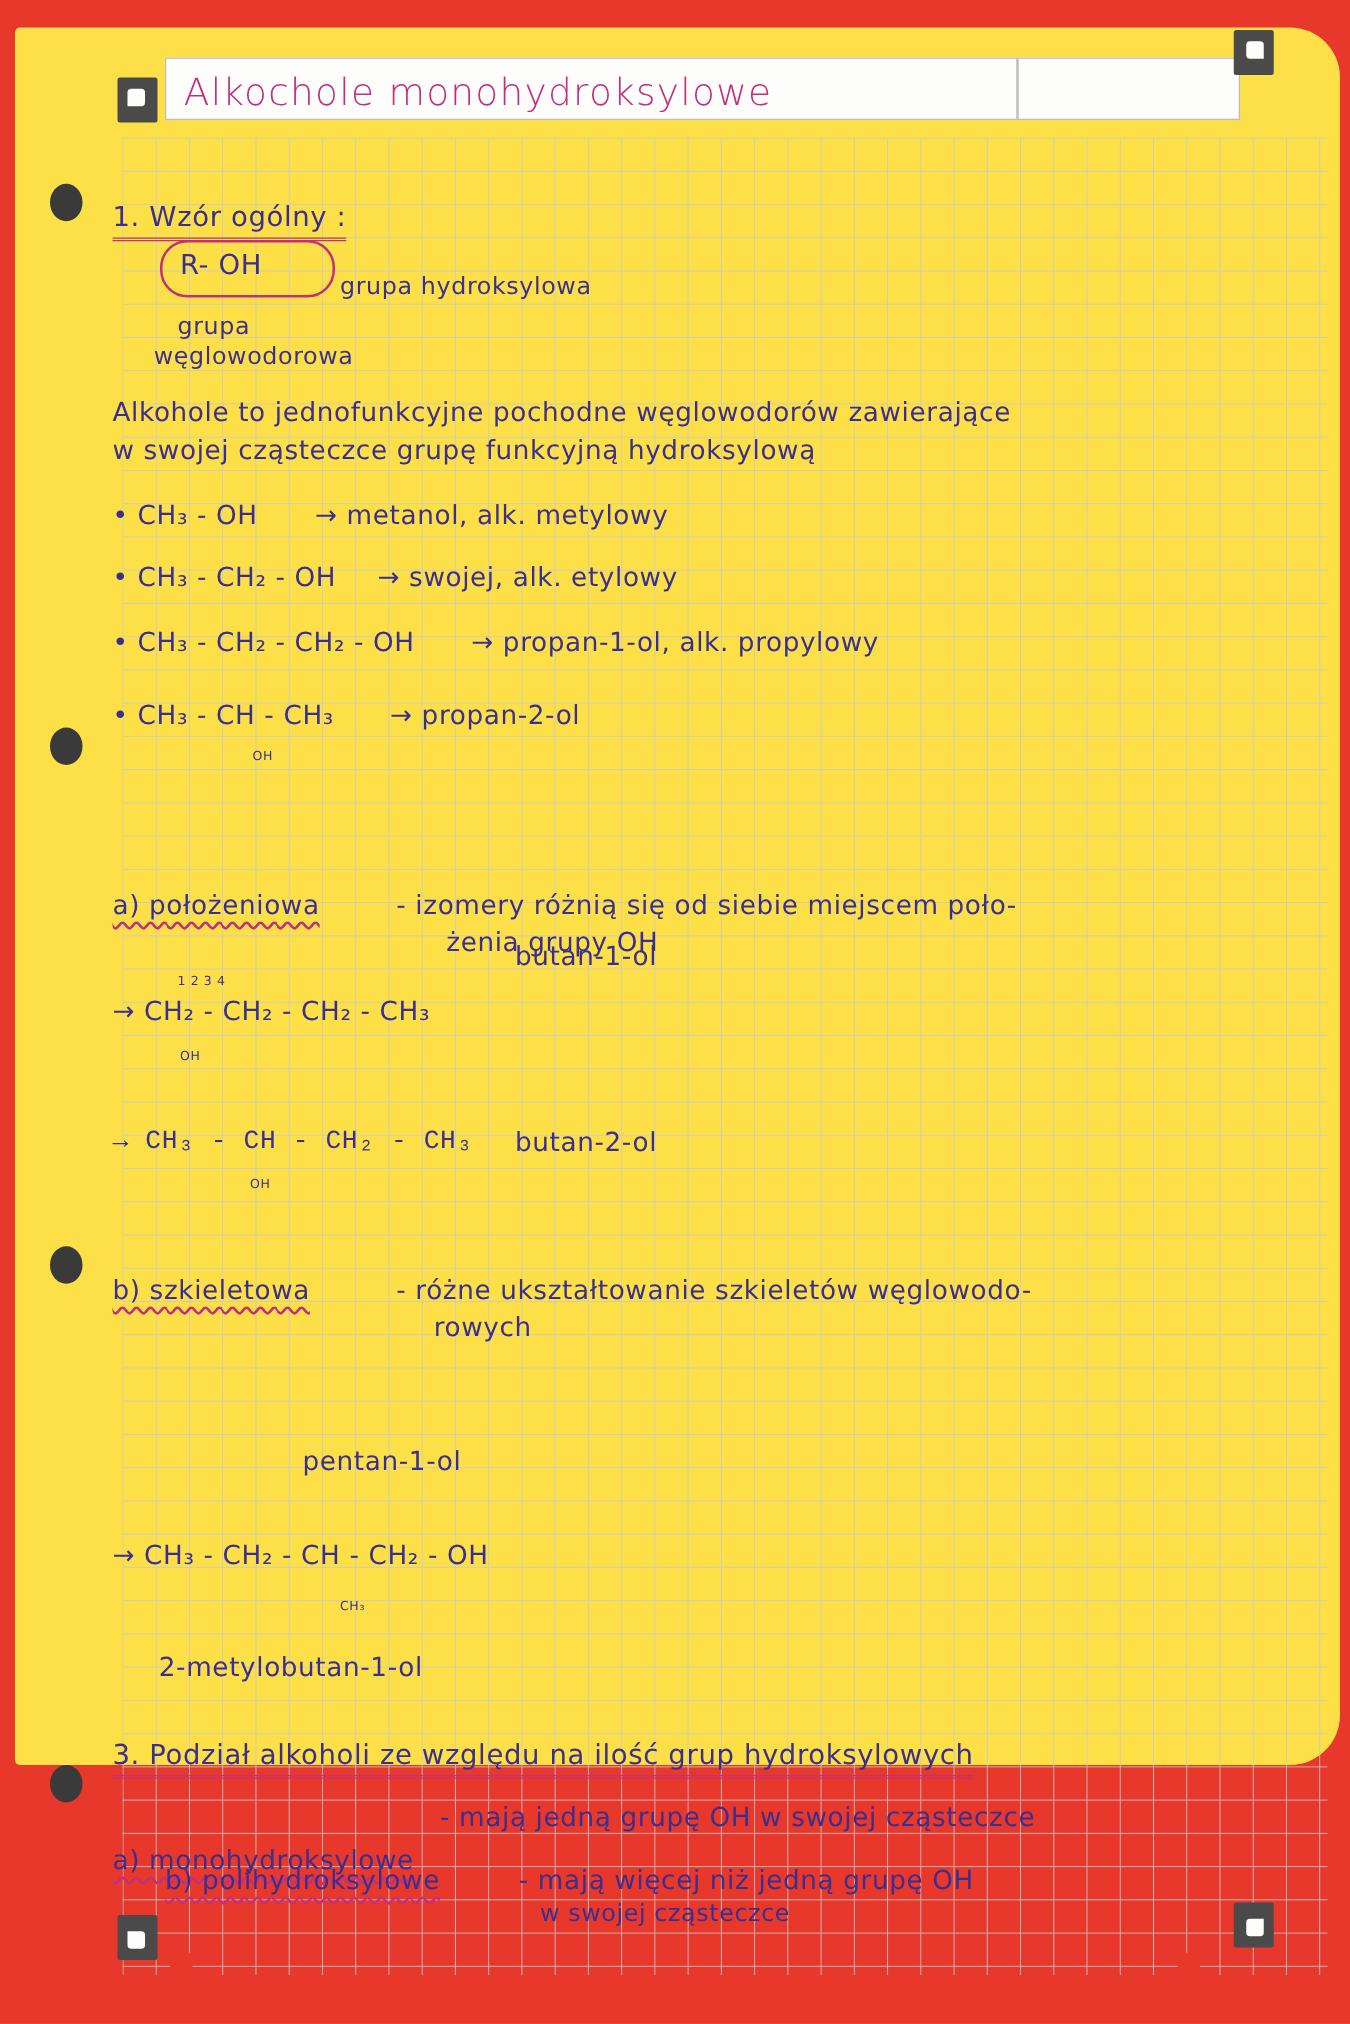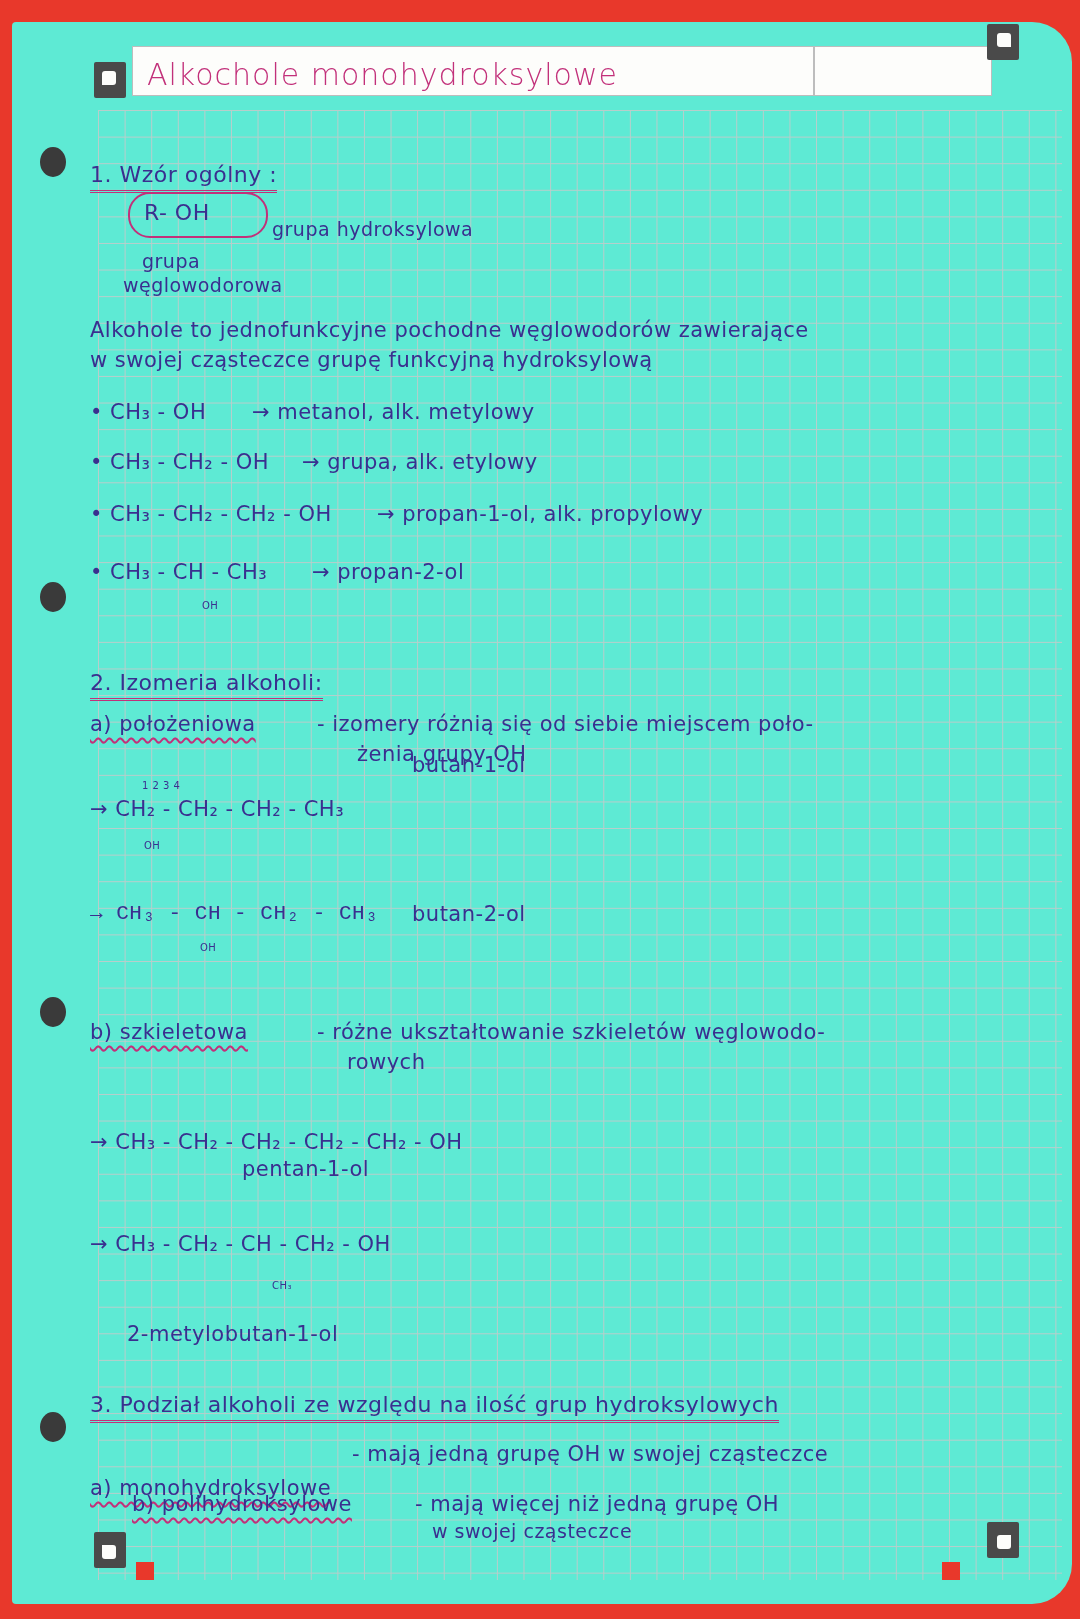--- a/index.html
+++ b/index.html
@@ -1,21 +1,21 @@
 <!DOCTYPE html>
 <html><head>
   <meta charset="utf-8">
   <style>
     * { box-sizing: border-box; margin: 0; padding: 0; }
     html, body { width: 1080px; height: 1619px; overflow: hidden; background: #e8382b; }
     body { position: relative; font-family: "DejaVu Sans", sans-serif; }
 
     .page {
-      position: absolute; left: 12px; top: 22px; width: 1060px; height: 1582px;
-      background: #5eead4;
+      position: absolute; left: 12px; top: 22px; width: 1060px; height: 1390px;
+      background: #fde047;
       border-radius: 4px 40px 40px 4px;
       text-align: right;
     }
     .grid {
       position: absolute; left: 86px; top: 88px; width: 964px; height: 1470px;
       background-image:
         linear-gradient(to right, #c9c9c9 1px, transparent 1px),
         linear-gradient(to bottom, #c9c9c9 1px, transparent 1px);
       background-size: 26.6px 26.6px;
       opacity: 0.85;
@@ -83,46 +83,44 @@
   <div class="hw s" style="left:260px; top:196px;">grupa hydroksylowa</div>
   <div class="hw s" style="left:130px; top:228px;">grupa</div>
   <div class="hw s" style="left:111px; top:252px;">węglowodorowa</div>
 
   <div class="hw t" style="left:78px; top:296px;">Alkohole to jednofunkcyjne pochodne węglowodorów zawierające</div>
   <div class="hw t" style="left:78px; top:326px;">w swojej cząsteczce grupę funkcyjną hydroksylową</div>
 
   <div class="hw t" style="left:78px; top:378px;">• CH₃ - OH</div>
   <div class="hw t" style="left:240px; top:378px;">→ metanol, alk. metylowy</div>
   <div class="hw t" style="left:78px; top:428px;">• CH₃ - CH₂ - OH</div>
-  <div class="hw t" style="left:290px; top:428px;">→ grupa, alk. etylowy</div>
+  <div class="hw t" style="left:290px; top:428px;">→ swojej, alk. etylowy</div>
   <div class="hw t" style="left:78px; top:480px;">• CH₃ - CH₂ - CH₂ - OH</div>
   <div class="hw t" style="left:365px; top:480px;">→ propan-1-ol, alk. propylowy</div>
   <div class="hw t" style="left:78px; top:538px;">• CH₃ - CH - CH₃</div>
   <div class="hw xs" style="left:190px; top:578px;">OH</div>
   <div class="hw t" style="left:300px; top:538px;">→ propan-2-ol</div>
 
-  <div class="hw h ul-double" style="left:78px; top:648px;">2. Izomeria alkoholi:</div>
   <div class="hw t" style="left:78px; top:690px;"><span class="wavy">a) położeniowa</span></div>
   <div class="hw t" style="left:305px; top:690px;">- izomery różnią się od siebie miejscem poło-</div>
   <div class="hw t" style="left:345px; top:720px;">żenia grupy OH</div>
 
   <div class="hw xs" style="left:130px; top:758px;">1        2        3        4</div>
   <div class="hw t" style="left:78px; top:775px;">→ CH₂ - CH₂ - CH₂ - CH₃</div>
   <div class="hw xs" style="left:132px; top:818px;">OH</div>
   <div class="hw t" style="left:400px; top:731px;">butan-1-ol</div>
 
   <div class="hw t" style="left:78px; top:880px;font-family:Liberation Mono, monospace;">→ CH₃ - CH - CH₂ - CH₃</div>
   <div class="hw xs" style="left:188px; top:920px;">OH</div>
   <div class="hw t" style="left:400px; top:880px;">butan-2-ol</div>
 
   <div class="hw t" style="left:78px; top:998px;"><span class="wavy">b) szkieletowa</span></div>
   <div class="hw t" style="left:305px; top:998px;">- różne ukształtowanie szkieletów węglowodo-</div>
   <div class="hw t" style="left:335px; top:1028px;">rowych</div>
 
-  <div class="hw t" style="left:78px; top:1108px;">→ CH₃ - CH₂ - CH₂ - CH₂ - CH₂ - OH</div>
   <div class="hw t" style="left:230px; top:1135px;">pentan-1-ol</div>
 
   <div class="hw t" style="left:78px; top:1210px;">→ CH₃ - CH₂ - CH - CH₂ - OH</div>
   <div class="hw xs" style="left:260px; top:1258px;">CH₃</div>
   <div class="hw t" style="left:115px; top:1300px;">2-metylobutan-1-ol</div>
 
   <div class="hw h ul-double" style="left:78px; top:1370px;">3. Podział alkoholi ze względu na ilość grup hydroksylowych</div>
   <div class="hw t" style="left:78px; top:1420px;margin-top:34px;"><span class="wavy">a) monohydroksylowe</span></div>
   <div class="hw t" style="left:340px; top:1420px;">- mają jedną grupę OH w swojej cząsteczce</div>
   <div class="hw t" style="left:120px; top:1470px;"><span class="wavy">b) polihydroksylowe</span></div>

